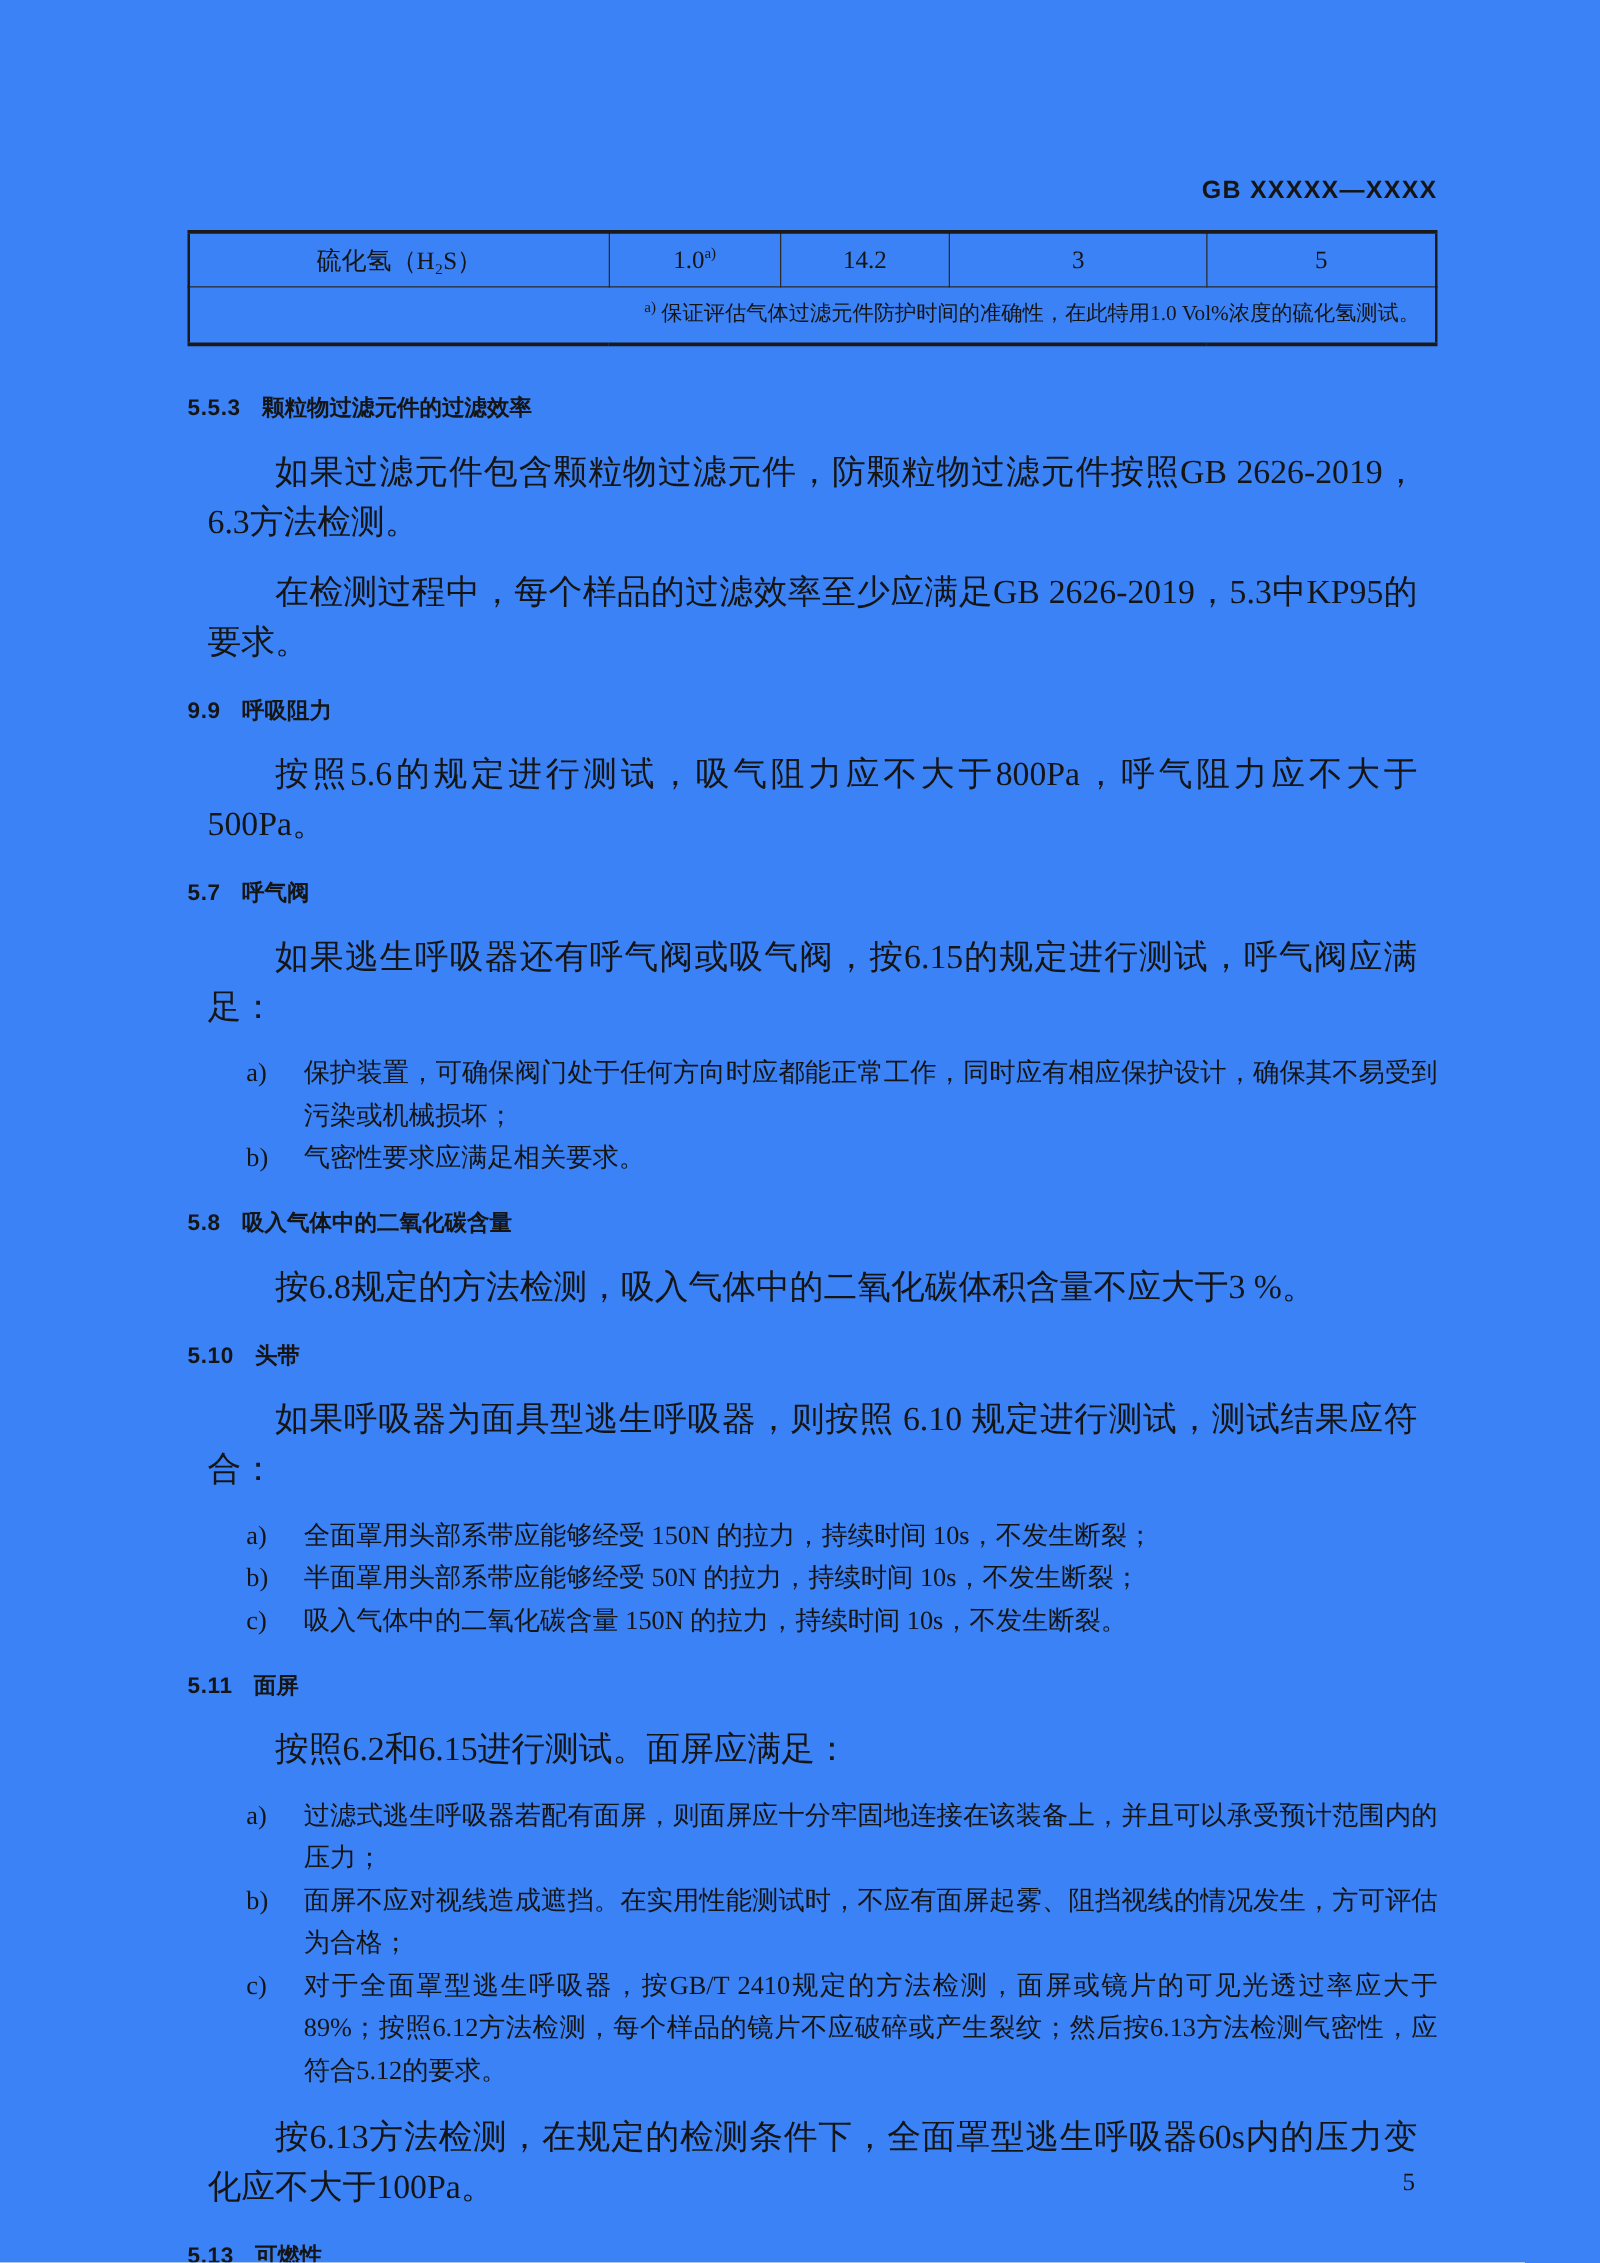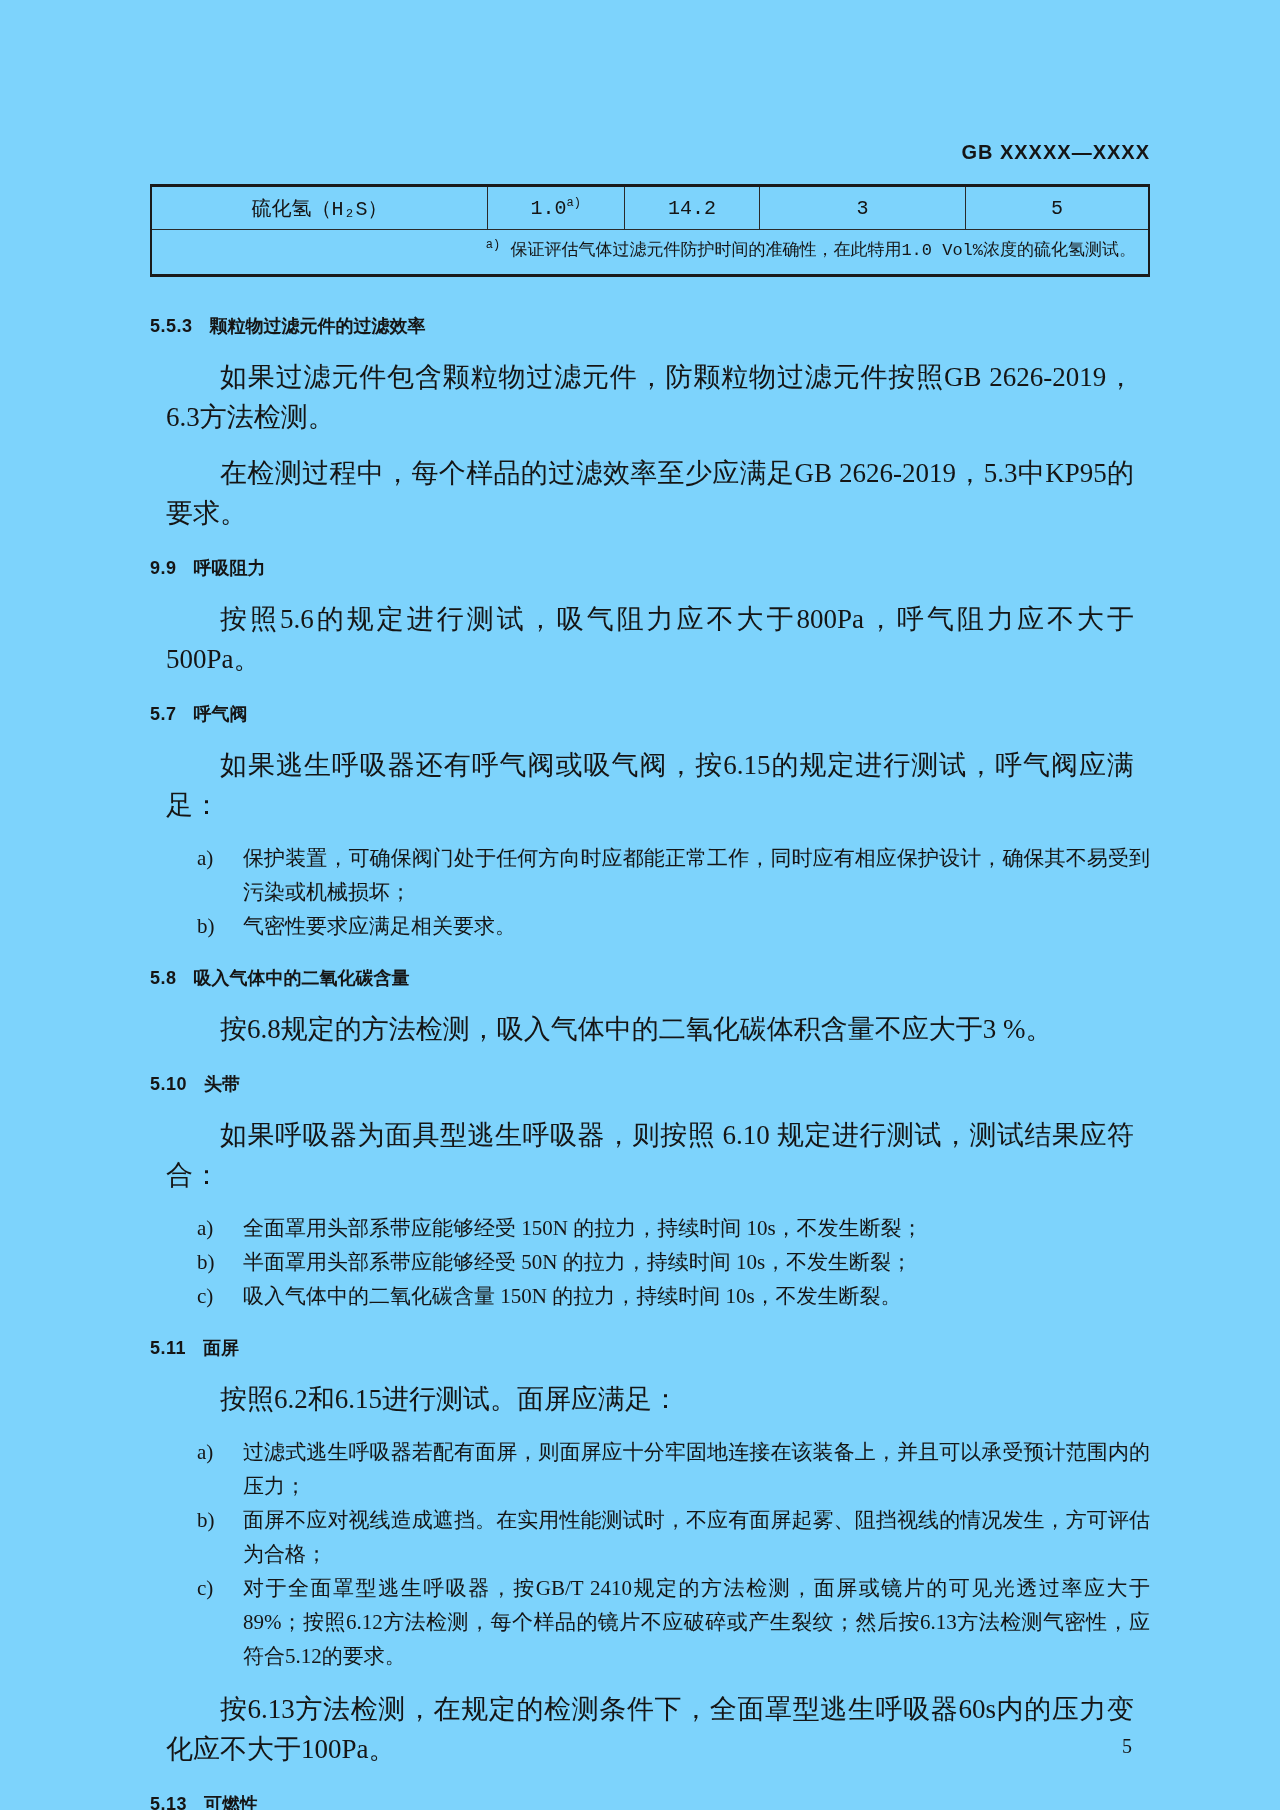--- a/index.html
+++ b/index.html
@@ -1,20 +1,20 @@
 <!DOCTYPE html>
 <html lang="zh"><head>
 <meta charset="utf-8">
 <style>
   html,body { margin:0; padding:0; background:#ffffff; }
   .page {
     position:relative;
     width:1280px; height:1810px;
     box-sizing:border-box;
-    background:#7dd3fc;
+    background:#3b82f6;
     color:#151515;
     padding:140px 130px 0 150px;
     font-family:"Liberation Serif", serif;
     overflow:hidden;
   }
   
   .doc-header {
     text-align:right;
     font-family:"Liberation Sans", sans-serif;
     font-weight:600;
@@ -26,21 +26,21 @@
   
   table.gas-table {
     width:100%;
     border-collapse:collapse;
     border:2px solid #1a1a1a;
     border-top-width:3px;
     border-bottom-width:3px;
     margin-bottom:34px;
     font-size:20px;
   }
-  table.gas-table td { border:1px solid #2a2a2a;font-family:Liberation Mono, monospace; }
+  table.gas-table td { border:1px solid #2a2a2a; }
   table.gas-table tr.data-row td {
     height:42px;
     text-align:center;
     vertical-align:middle;
     padding:0 6px;
   }
   table.gas-table tr.note-row td {
     border-left:none; border-right:none; border-bottom:none;
     font-size:17px;
     padding:9px 12px 11px 16px;

